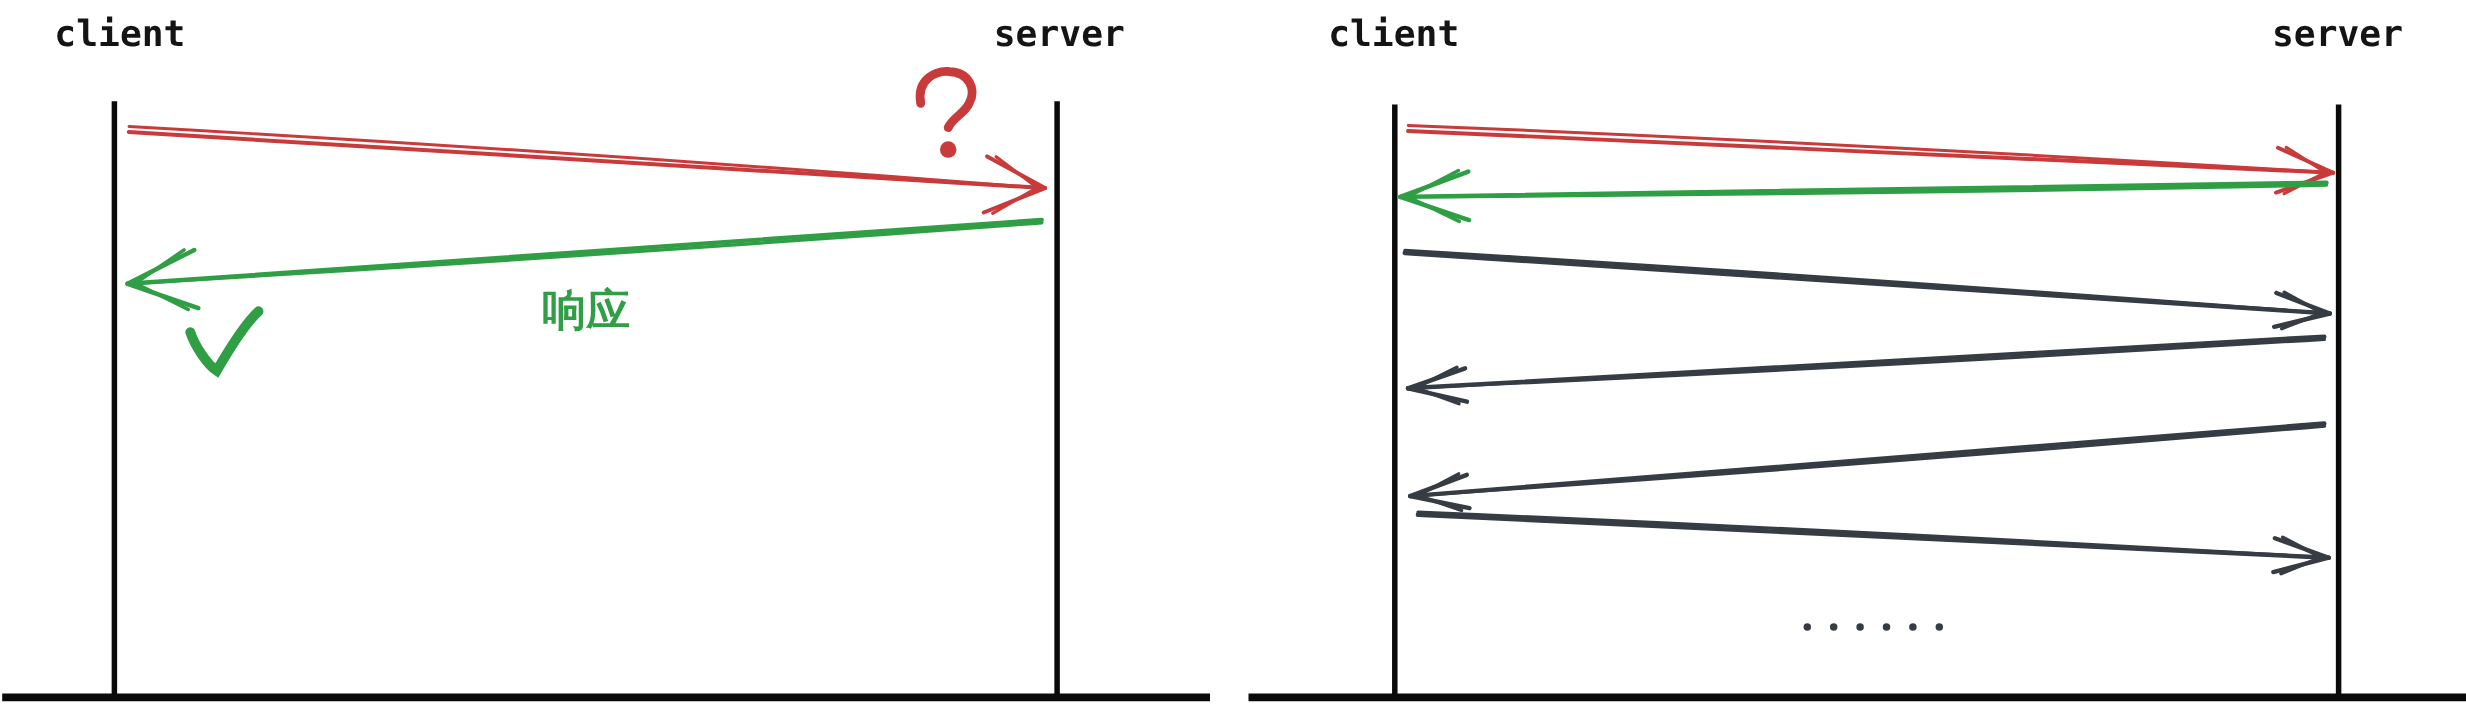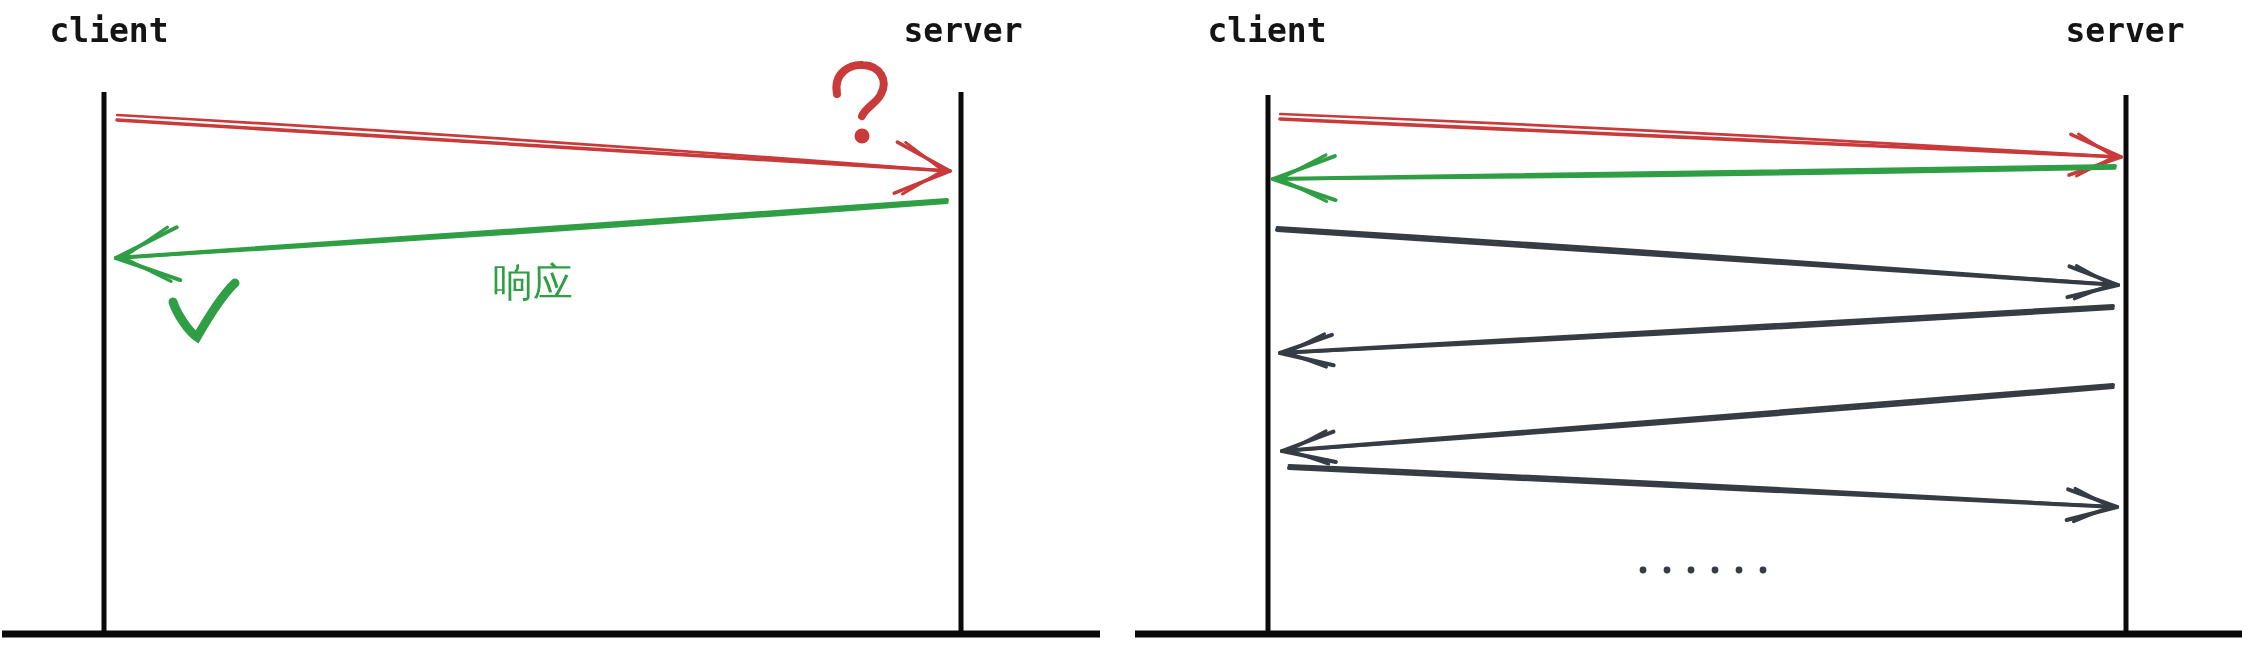--- a/index.html
+++ b/index.html
@@ -4,21 +4,21 @@
 <style>
   html,body{margin:0;padding:0;background:#fff;}
   .canvas{position:relative;width:2242px;height:654px;background:#ffffff;overflow:hidden;
           font-family:"DejaVu Sans","Liberation Sans",sans-serif;}
   svg{position:absolute;left:0;top:0;}
   .lbl{position:absolute;top:13px;transform:translateX(-50%);
        font-family:"DejaVu Sans Mono","Liberation Mono",monospace;
        font-weight:700;font-size:33px;line-height:36px;color:#141414;white-space:nowrap;}
   .resp{position:absolute;left:533px;top:260px;transform:translateX(-50%);
         font-family:"DejaVu Sans","Liberation Sans",sans-serif;
-        font-weight:400;font-size:40px;line-height:44px;color:#2f9e44;white-space:nowrap;text-align:right;}
+        font-weight:700;font-size:40px;line-height:44px;color:#2f9e44;white-space:nowrap;text-align:right;}
 </style>
 </head>
 <body>
 
 <div class="canvas">
   <svg id="diagram" width="2242" height="654" viewBox="0 0 2242 654">
       <g>
         <line x1="104" y1="92" x2="104" y2="634" stroke="#0a0a0a" stroke-width="5"></line>
         <line x1="961" y1="92" x2="961" y2="634" stroke="#0a0a0a" stroke-width="5"></line>
         <line x1="2" y1="634" x2="1100" y2="634" stroke="#0a0a0a" stroke-width="7"></line>

